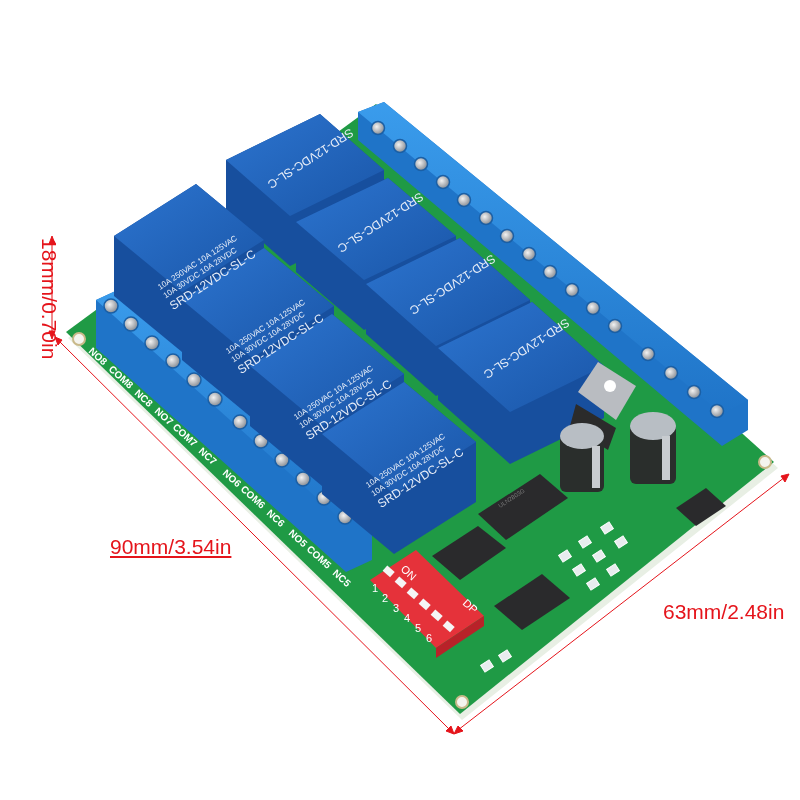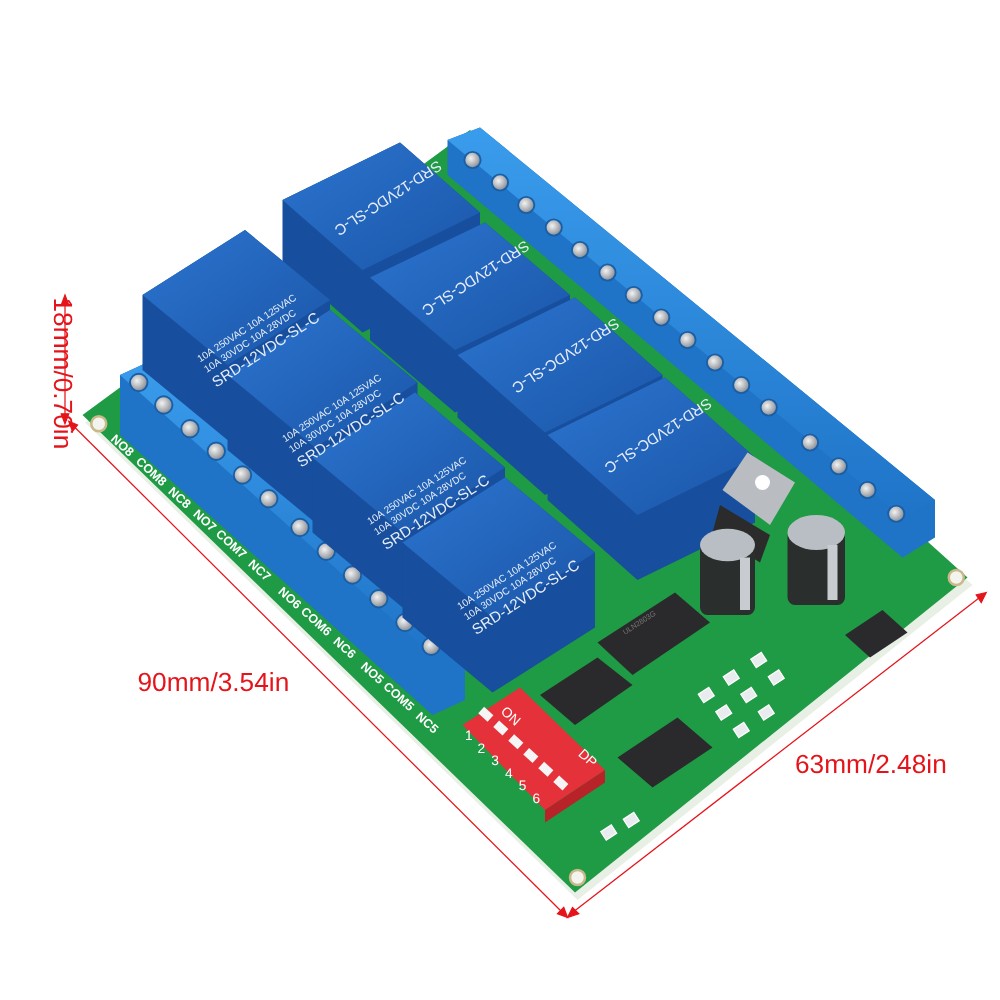--- a/index.html
+++ b/index.html
@@ -1,21 +1,21 @@
 <!DOCTYPE html>
 <html><head>
   <meta charset="utf-8">
   <style>
     html, body { margin: 0; padding: 0; background: #ffffff; }
     body { width: 800px; height: 800px; position: relative; overflow: hidden; font-family: "Liberation Sans", sans-serif; }
     #scene { position: absolute; left: 0; top: 0; width: 800px; height: 800px; }
     .dim-label { position: absolute; color: #e5141b; font-family: "Liberation Sans", sans-serif; font-size: 21px; white-space: nowrap; line-height: 1; }
     #dim-height { left: 42px; top: 238px; transform-origin: 0 0; transform: translate(-12px, 0) rotate(90deg) translate(0, -30px); }
-    #dim-length { left: 110px; top: 536px; }
-    #dim-width { left: 636px; top: 601px; }
+    #dim-length { left: 110px; top: 536px; text-decoration: underline; }
+    #dim-width { left: 663px; top: 601px; }
     svg text { font-family: "Liberation Sans", sans-serif; }
   </style>
 </head>
 <body>
 
 <svg id="scene" viewBox="0 0 800 800" xmlns="http://www.w3.org/2000/svg">
   <defs>
     <linearGradient id="relayGrad" x1="0" y1="0" x2="1" y2="1">
       <stop offset="0" stop-color="#2c74cf"></stop>
       <stop offset="1" stop-color="#1a56a8"></stop>

